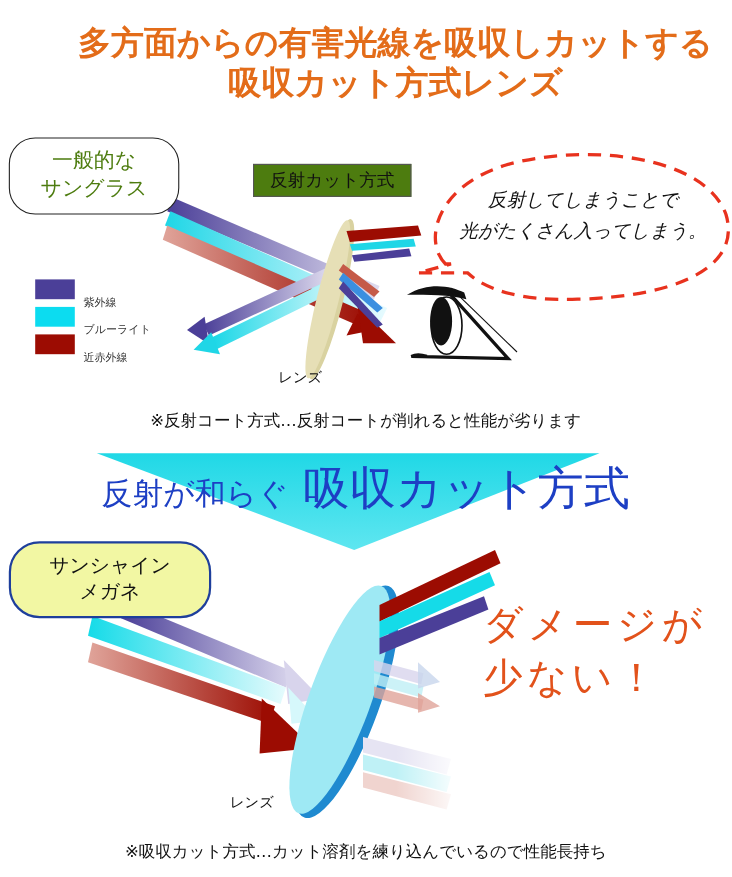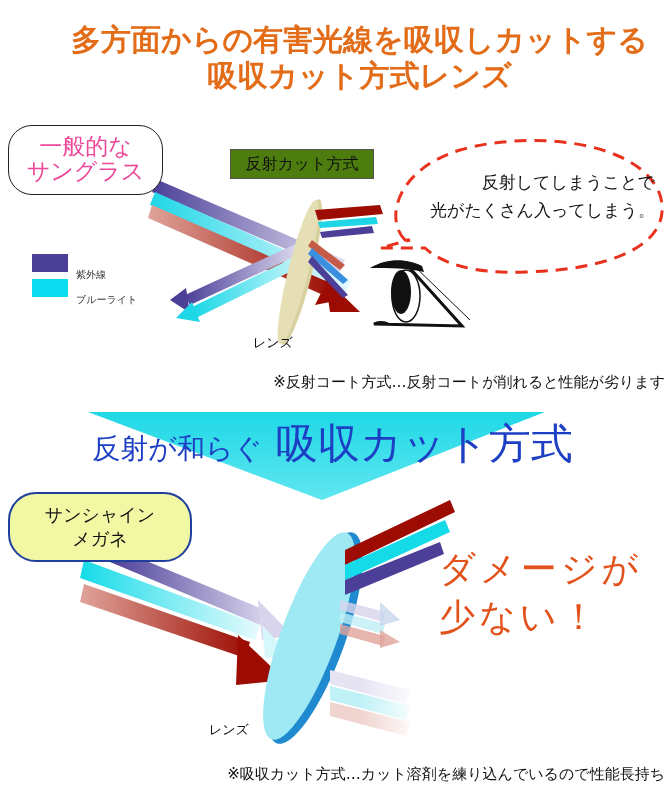--- a/index.html
+++ b/index.html
@@ -2,33 +2,33 @@
 <html><head>
   <meta charset="utf-8">
   <style>
     html, body { margin: 0; padding: 0; background: #ffffff; }
     body { width: 665px; height: 797px; position: relative; overflow: hidden;
            font-family: "DejaVu Sans", "Liberation Sans", sans-serif; }
     .abs { position: absolute; }
     .headline { left: 0; width: 665px; text-align: center; color: #e36c19; font-weight: bold;
                 font-size: 30px; line-height: 36px; letter-spacing: 0px; padding-left: 27px; }
     .label-box-1 { left: 8px; top: 125px; width: 155px; height: 70px; border: 1.5px solid #222;
-                   border-radius: 24px; background: #fff; text-align: center; font-size: 23px;
-                   line-height: 25px; padding-top: 8px; box-sizing: border-box; color: #ec4899; }
+                   border-radius: 24px; background: #fff; text-align: center; font-size: 19px;
+                   line-height: 25px; padding-top: 8px; box-sizing: border-box; color: #4d7c0f; }
     .method-box { left: 230px; top: 149px; width: 144px; height: 30px; border: 1.5px solid #555;
                   background: #4d7c0f; text-align: center; font-size: 16px; line-height: 27px; color: #111;
                   box-sizing: border-box; }
     .legend { left: 32px; top: 250px; }
     .legend-row { display: flex; align-items: center; height: 25px; }
     .legend-swatch { width: 36px; height: 18px; margin-right: 8px; }
     .legend-text { font-size: 10px; color: #333; margin-top: 25px; }
     .lens-label { font-size: 13px; color: #111; }
-    .bubble-text { left: 405px; top: 168px; width: 250px; text-align: right; font-size: 17px;
-                   line-height: 28px; color: #111; }
-    .note { font-size: 15px; color: #111; text-align: right; left: 0; width: 665px; }
+    .bubble-text { left: 405px; top: 168px; width: 250px; text-align: center; font-size: 17px;
+                   line-height: 28px; color: #111; font-style: italic; }
+    .note { font-size: 15px; color: #111; text-align: center; left: 0; width: 665px; }
     .big-heading { left: 0; width: 665px; top: 418px; text-align: center; font-size: 42px;
                    line-height: 52px; color: #1d3fc4; }
     .big-heading .small { font-size: 28px; }
     .label-box-2 { left: 8px; top: 492px; width: 184px; height: 70px; border: 2px solid #1e3f9c;
                    border-radius: 28px; background: #f2f7a3; text-align: center; font-size: 18px;
                    line-height: 24px; padding-top: 9px; box-sizing: border-box; color: #111; }
     .damage { left: 439px; top: 532px; color: #e2521b; font-size: 36px; line-height: 48px;
               letter-spacing: 4px; margin-top: 13px; }
   </style>
 </head>
@@ -102,20 +102,24 @@
 
 <div class="abs legend">
   <div class="legend-row">
     <div class="legend-swatch" style="background:#4b3f98;"></div>
     <span class="legend-text">紫外線</span>
   </div>
   <div class="legend-row">
     <div class="legend-swatch" style="background:#0cdcf0;"></div>
     <span class="legend-text">ブルーライト</span>
   </div>
+  <div class="legend-row">
+    <div class="legend-swatch" style="background:#9c0c02;"></div>
+    <span class="legend-text">近赤外線</span>
+  </div>
 </div>
 
 <div class="abs lens-label" style="left:253px;top:334px;">レンズ</div>
 
 <div class="abs bubble-text">
   <div>反射してしまうことで</div>
   <div>光がたくさん入ってしまう。</div>
 </div>
 
 <div class="abs note" style="top:373px;">※反射コート方式…反射コートが削れると性能が劣ります</div>

